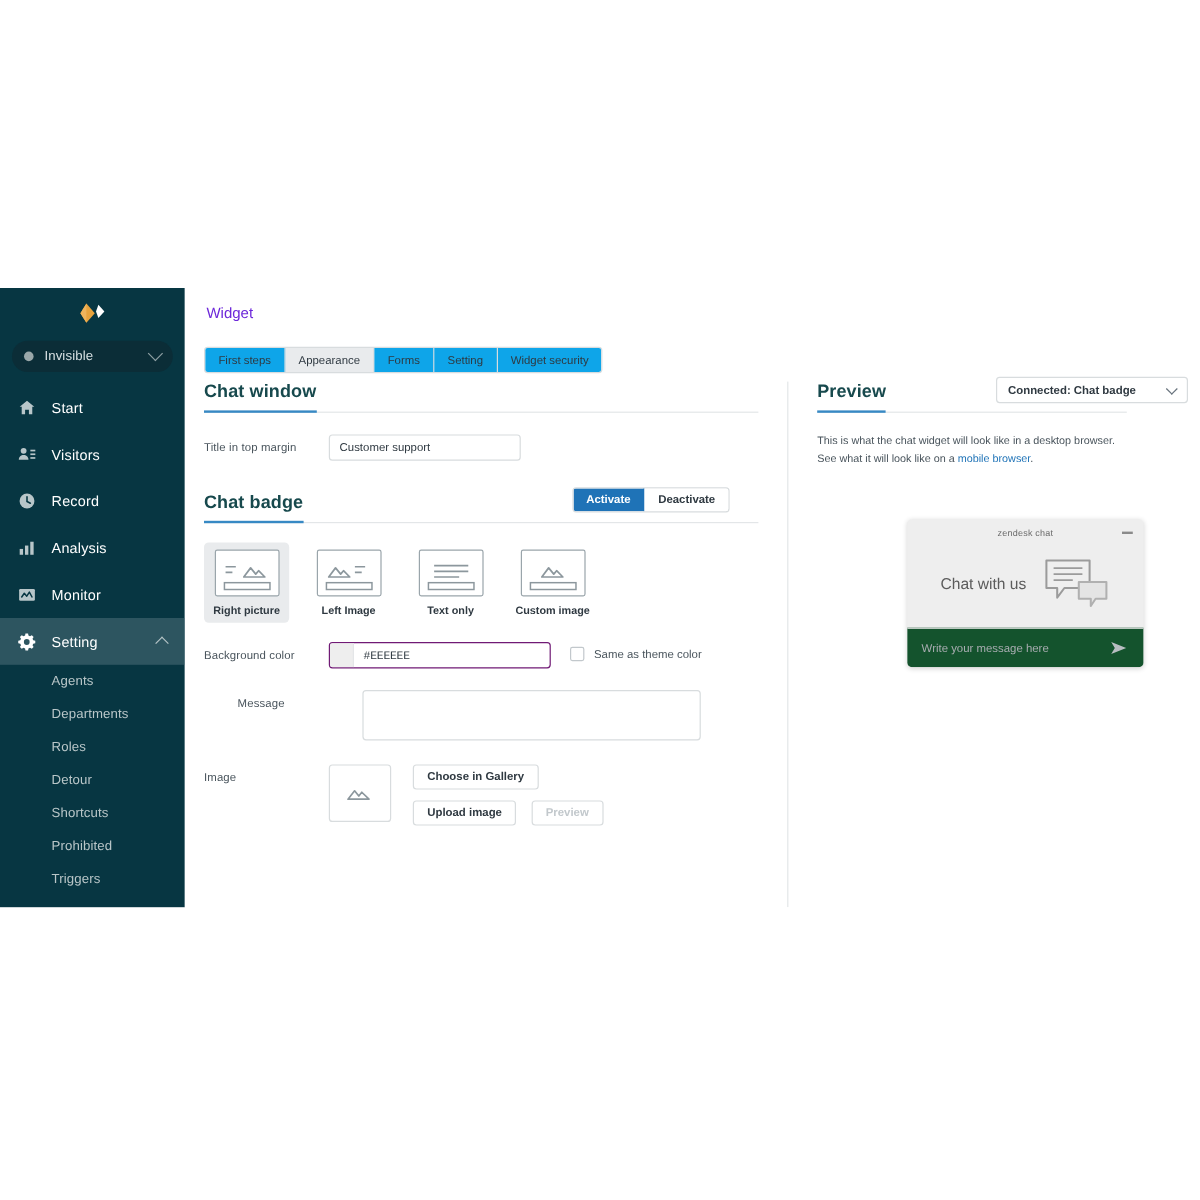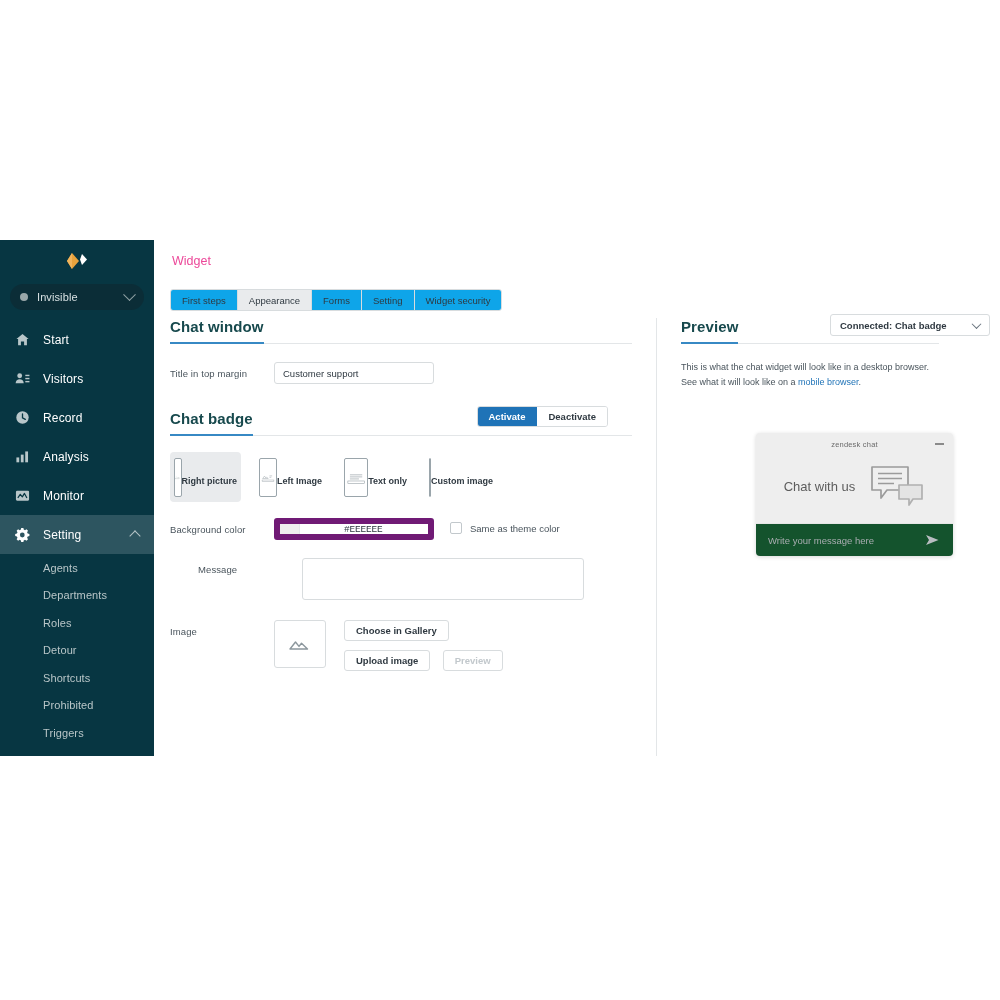--- a/index.html
+++ b/index.html
@@ -97,21 +97,21 @@
 
   
   .main {
     flex: 1;
     position: relative;
     background: #ffffff;
     overflow: hidden;
   }
   .page-title {
     position: absolute; left: 18px; top: 14px;
-    font-size: 12.5px; color: #ec4899; font-weight: 400;
+    font-size: 12.5px; color: #6d28d9; font-weight: 400;
   }
   .tabs {
     position: absolute; left: 16px; top: 49px;
     display: flex;
     border: 1px solid #d8dcde;
     border-radius: 3px;
     overflow: hidden;
     background: #fff;
     height: 22px;
   }
@@ -206,46 +206,45 @@
   
   .choices {
     display: flex;
     margin-top: 16px;
     gap: 14px;
   }
   .choice {
     width: 71px;
     border-radius: 4px;
     padding: 6px 4px 5px 4px;
-    display: flex; flex-direction: row; align-items: center;
+    display: flex; flex-direction: column; align-items: center;
     cursor: pointer;
     background: transparent;
   }
   .choice.sel { background: #e9ebed; }
   .choice-thumb {
     width: 54px; height: 39px;
     border: 1px solid #9aa5ab;
     border-radius: 2px;
     background: #fff;
     display: block;
   }
   .choice-cap {
     margin-top: 7px;
     font-size: 9px; color: #2f3941; font-weight: bold;
     white-space: nowrap;
   }
 
   .color-input-wrap {
-    width: 160px; height: 22px;
-    border: 6px solid #701a75;
+    width: 185px; height: 22px;
+    border: 1px solid #701a75;
     border-radius: 3px;
     display: flex; align-items: center;
     background: #fff;
     overflow: hidden;
-    gap: 36px;
   }
   .swatch {
     width: 20px; height: 20px;
     background: #eeeeee;
     flex: none;
     border-right: 1px solid #e4e6e8;
   }
   .color-val {
     font-size: 9.5px; color: #2f3941;
     padding-left: 8px;

